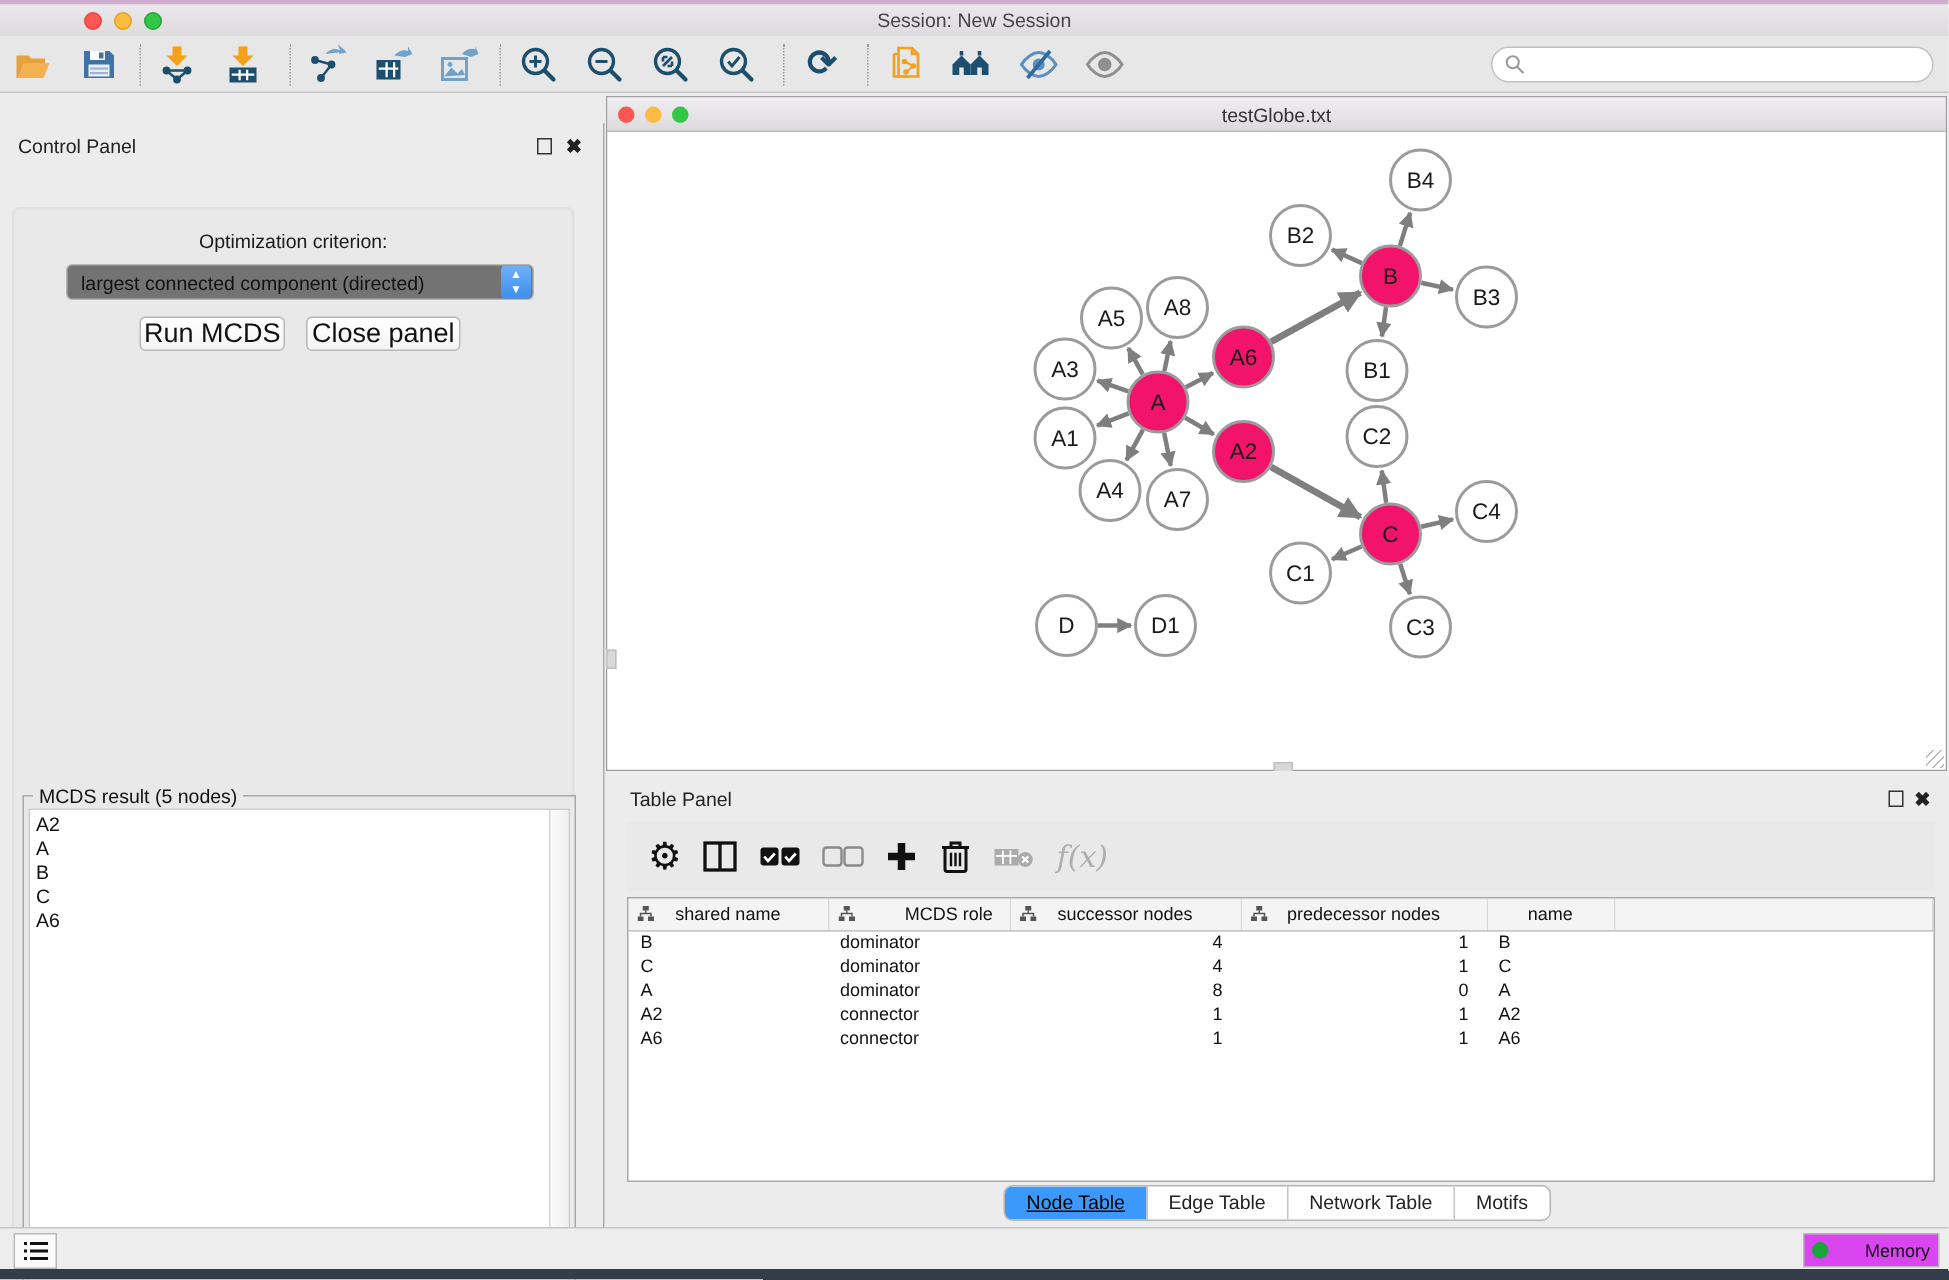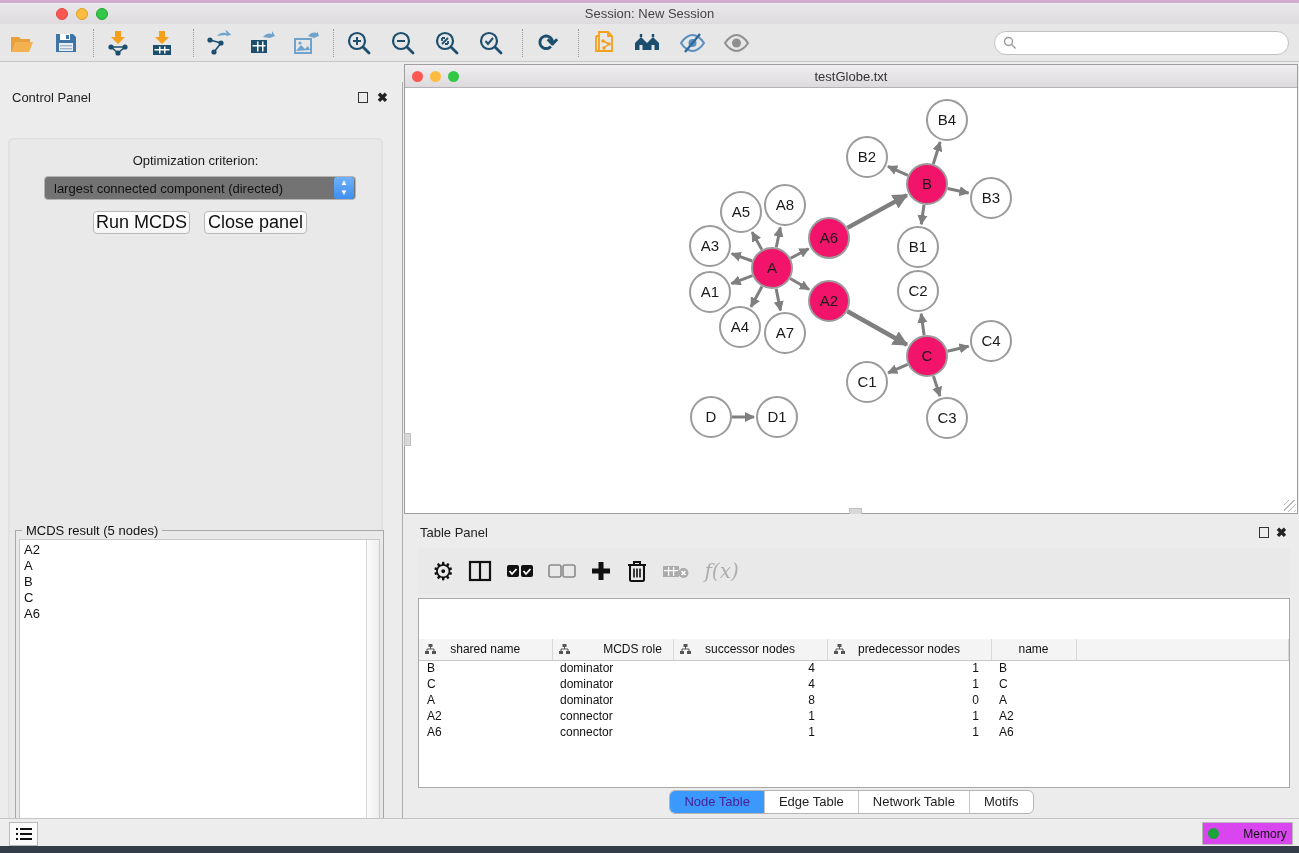--- a/index.html
+++ b/index.html
@@ -81,31 +81,31 @@
   #tp-header { position:absolute; left:0; top:11px; width:100%; height:18px; }
   #tp-title { position:absolute; left:16px; top:0; font-size:13px; color:#222; }
   #tp-float { right:30px; } #tp-close { right:12px; }
   #tp-toolbar { position:absolute; left:14px; top:34px; width:872px; height:46px; background:#E9E9E9;
     display:flex; align-items:center; gap:14px; padding-left:14px; }
   .tpicon { display:flex; align-items:center; justify-content:center; height:30px; }
   .gear-glyph { font-size:25px; color:#111; line-height:1; }
   .fx-glyph { font-family:"DejaVu Serif", serif; font-style:italic; font-size:20px; color:#AEAEAE; }
   #tp-table-wrap { position:absolute; left:14px; top:84px; width:872px; height:190px;
     background:#fff; border:1px solid #A8A8A8; overflow:hidden; }
-  table#node-table { border-collapse:collapse; width:100%; table-layout:fixed;margin-top:40px; }
+  table#node-table { border-collapse:collapse; width:100%; table-layout:fixed; }
   #node-table thead th { height:21px; background:#F4F4F4; border-bottom:1px solid #C8C8C8;
     border-right:1px solid #D8D8D8; font-size:12px; font-weight:normal; color:#111; position:relative; }
   #node-table thead th .hdr-ico { position:absolute; left:6px; top:5px; }
   #node-table tbody td { height:16px; font-size:12px; color:#111; padding:0 12px 0 8px; white-space:nowrap; }
   td.num { text-align:right; }
   #bottom-tabs { position:absolute; left:0; top:276px; width:100%; display:flex; justify-content:center; }
   #seg { display:flex; border:1px solid #B5B5B5; border-radius:6px; overflow:hidden; background:#fff; }
   .seg-tab { height:22px; line-height:22px; padding:0 14px; font-size:13px; color:#222; border-right:1px solid #C4C4C4; }
   .seg-tab:last-child { border-right:none; }
-  .seg-tab.active { background:#3B99FC; color:#4c1d95; }
+  .seg-tab.active { background:#3B99FC; color:#000000;text-decoration:underline; }
 
   
   #statusbar { position:absolute; left:0; top:818px; width:1299px; height:28px;
     background:#EDEDED; border-top:1px solid #C6C6C6; }
   #list-btn { position:absolute; left:9px; top:3px; width:29px; height:24px; background:#FAFAFA;
     border:1px solid #B9B9B9; display:flex; align-items:center; justify-content:center; }
   #memory-btn { position:absolute; right:6px; top:3px; width:91px; height:23px; background:#d946ef;
     border:1px solid #B9B9B9; border-radius:1px; display:flex; align-items:center; justify-content:center; gap:24px;
     font-size:12px; color:#111; }
   #memory-dot { width:11px; height:11px; border-radius:50%; background:#1DA33C; }

